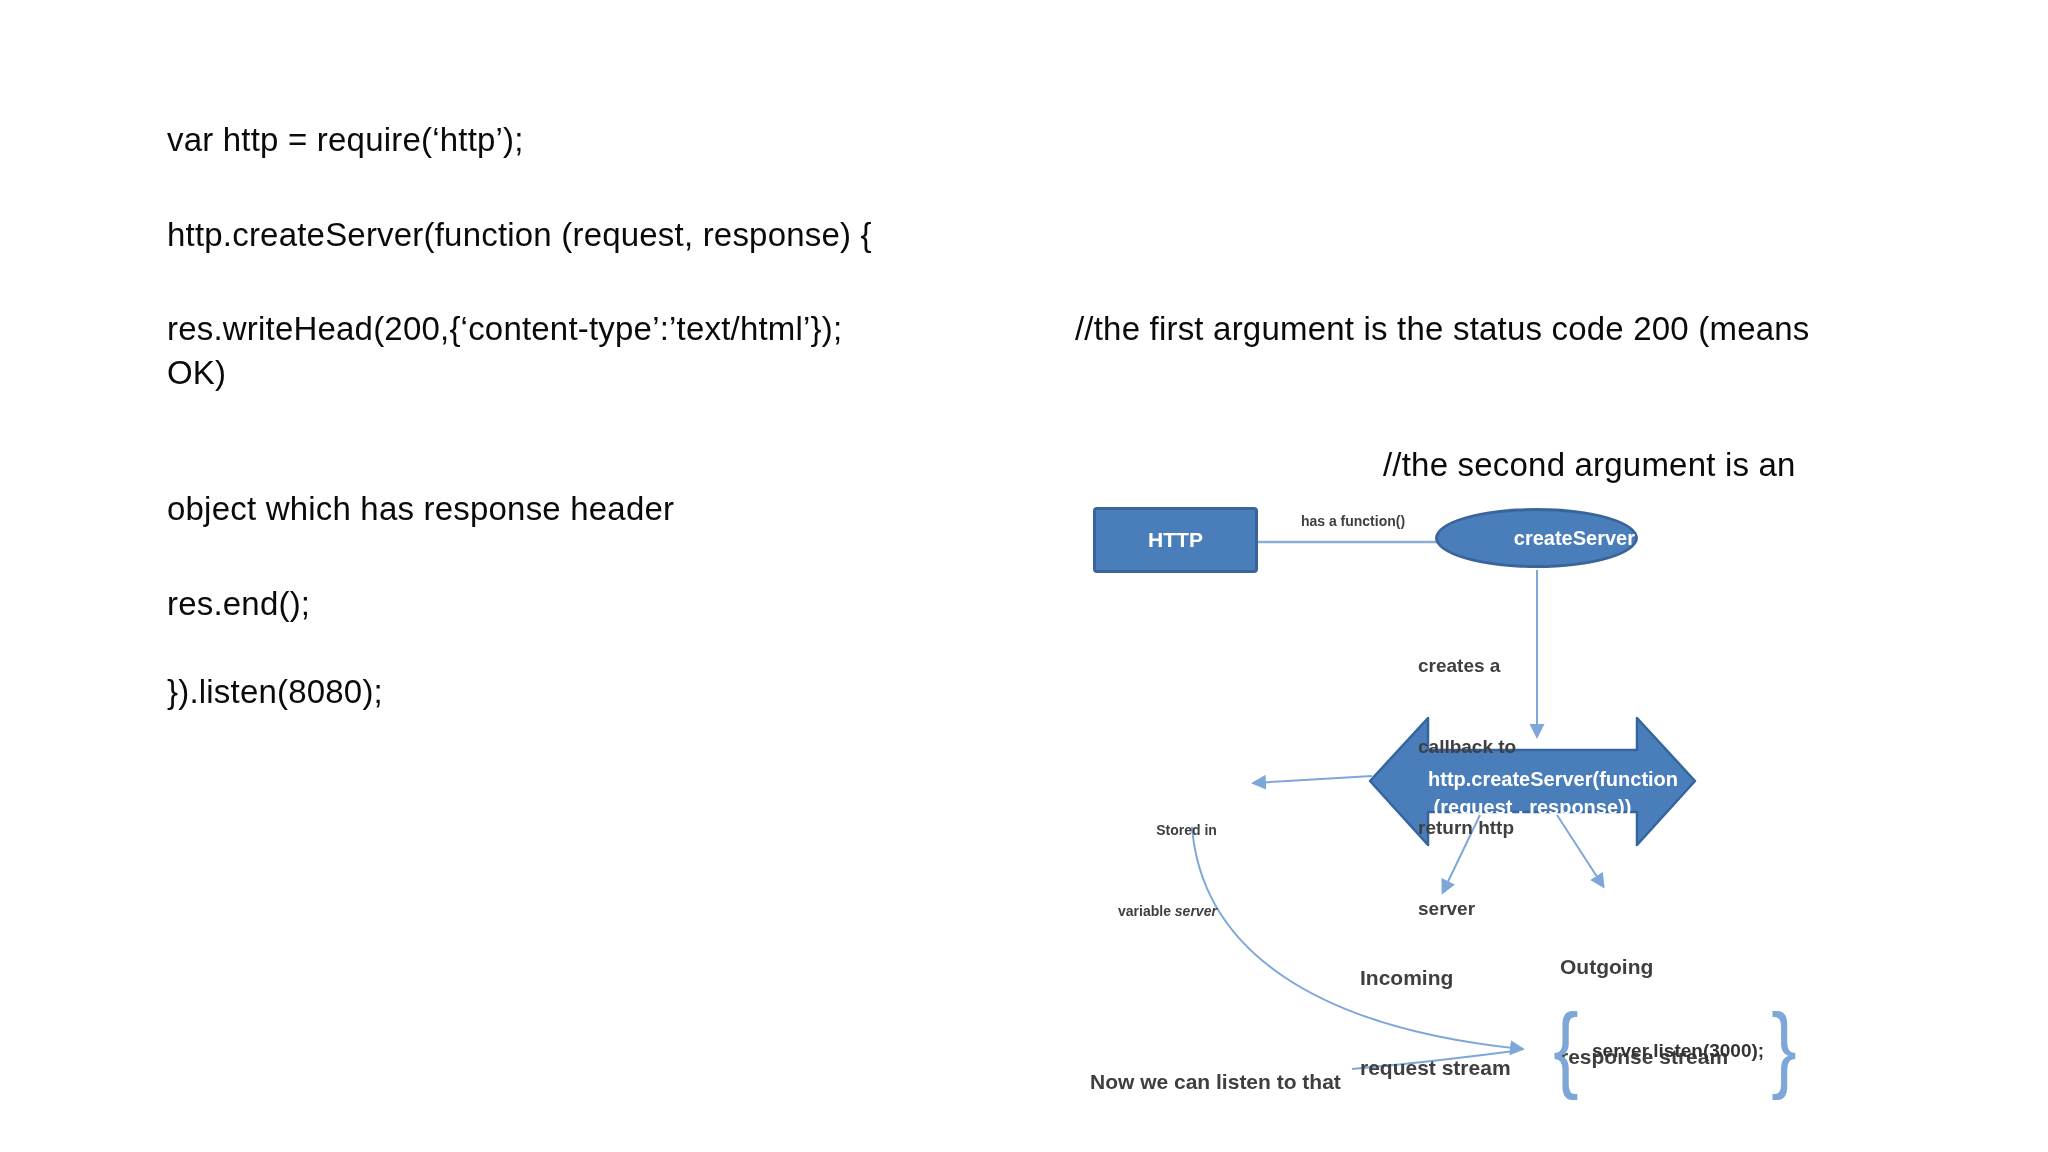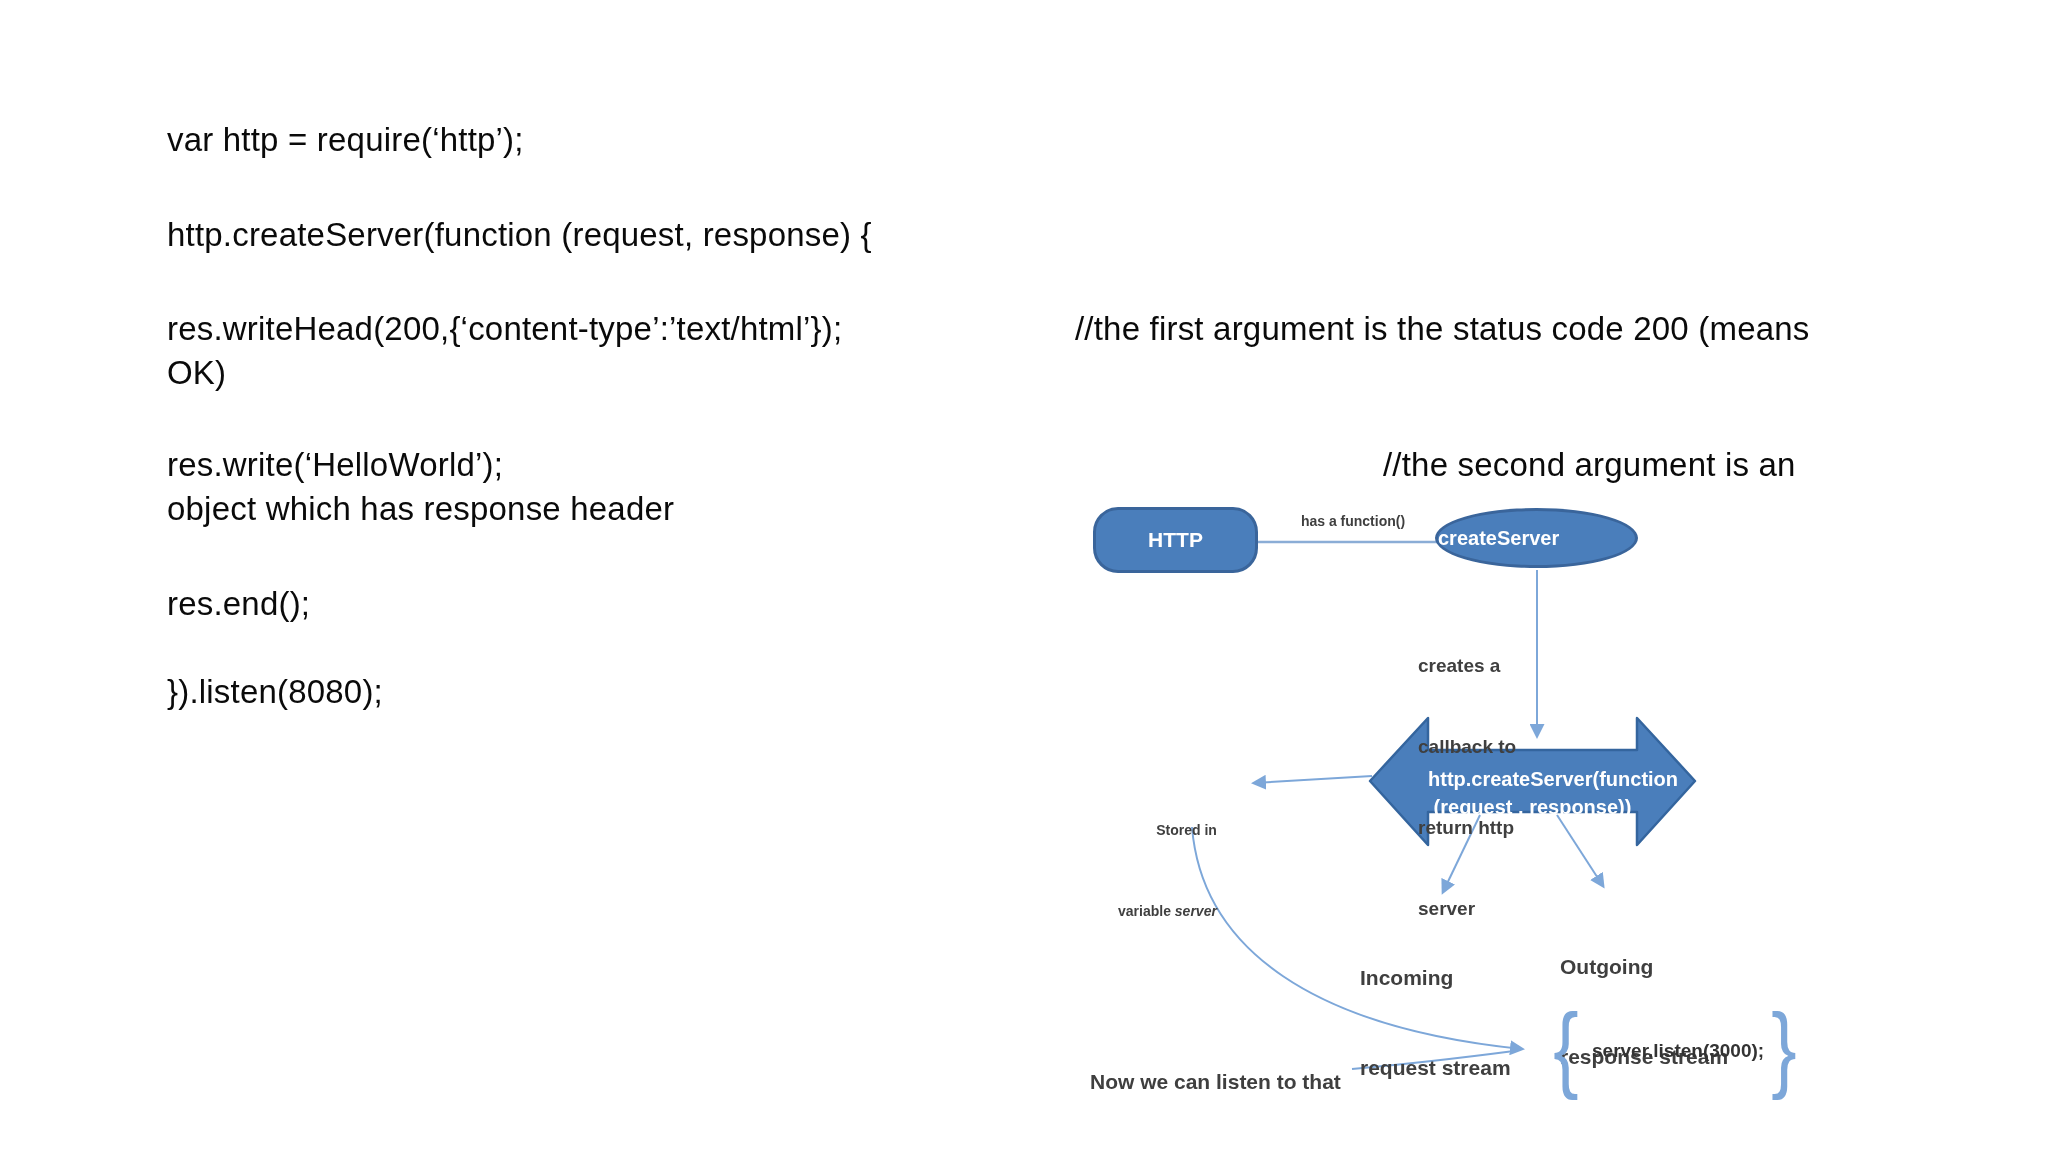--- a/index.html
+++ b/index.html
@@ -10,28 +10,28 @@
   .code{
     position:absolute;font-size:33px;color:#0a0a0a;white-space:pre;letter-spacing:0.2px;
   }
   .dlabel{
     position:absolute;font-size:14px;font-weight:600;color:#3f3f3f;white-space:pre;line-height:27px;
   }
   .dlabel .em{font-weight:700;font-style:italic;}
   .svglayer{position:absolute;left:0;top:0;width:2048px;height:1152px;pointer-events:none;}
   .http-box{
     position:absolute;left:1093px;top:507px;width:165px;height:66px;
-    background:#4a7ebb;border:3px solid #3a659b;border-radius:25px;
+    background:#4a7ebb;border:3px solid #3a659b;border-radius:4px;
     display:flex;align-items:center;justify-content:center;
     color:#ffffff;font-size:21px;font-weight:700;box-sizing:border-box;
   }
   .ellipse{
     position:absolute;left:1435px;top:508px;width:203px;height:60px;
     background:#4a7ebb;border:3px solid #3a659b;border-radius:50%;
-    display:flex;align-items:center;justify-content:flex-start;
+    display:flex;align-items:center;justify-content:flex-end;
     color:#ffffff;font-size:20px;font-weight:700;box-sizing:border-box;
   }
   .arrow-shape-text{
     position:absolute;left:1428px;top:747px;width:209px;text-align:center;
     color:#ffffff;font-size:20px;font-weight:600;line-height:28px;white-space:nowrap;margin-top:18px;
   }
   .brace{
     position:absolute;font-size:95px;color:#7da7d9;font-weight:400;line-height:95px;
     transform:scaleX(0.8);
   }
@@ -42,21 +42,20 @@
 </head>
 <body>
 
 <div class="canvas">
 
   <div class="code" style="left:167px;top:216px">http.createServer(function (request, response) {</div>
   <div class="code" style="left:167px;top:121px">var http = require(‘http’);</div>
   <div class="code" style="left:167px;top:310px">res.writeHead(200,{‘content-type’:’text/html’});</div>
   <div class="code" style="left:1075px;top:310px">//the first argument is the status code 200 (means</div>
   <div class="code" style="left:167px;top:354px">OK)</div>
-  <div class="code" style="left:167px;top:446px">res.write(‘HelloWorld’);</div>
   <div class="code" style="left:1383px;top:446px">//the second argument is an</div>
   <div class="code" style="left:167px;top:490px">object which has response header</div>
   <div class="code" style="left:167px;top:585px">res.end();</div>
   <div class="code" style="left:167px;top:673px">}).listen(8080);</div>
 
   <svg class="svglayer" viewBox="0 0 2048 1152">
     <defs>
       <marker id="ah" viewBox="0 0 10 10" refX="8" refY="5" markerWidth="7.5" markerHeight="7.5" orient="auto-start-reverse">
         <path d="M0,0 L10,5 L0,10 z" fill="#7da7d9"></path>
       </marker>

